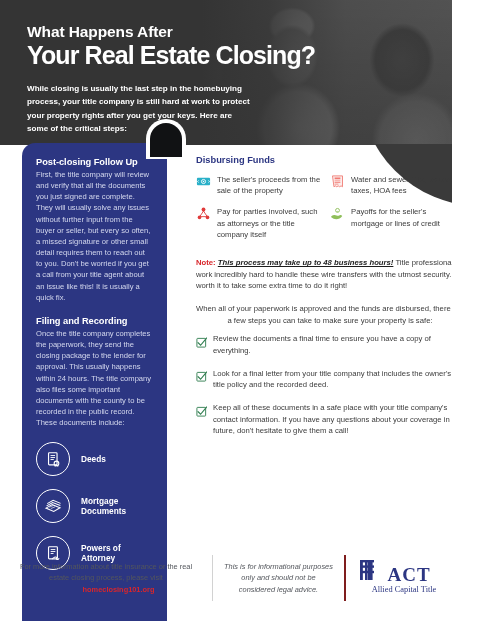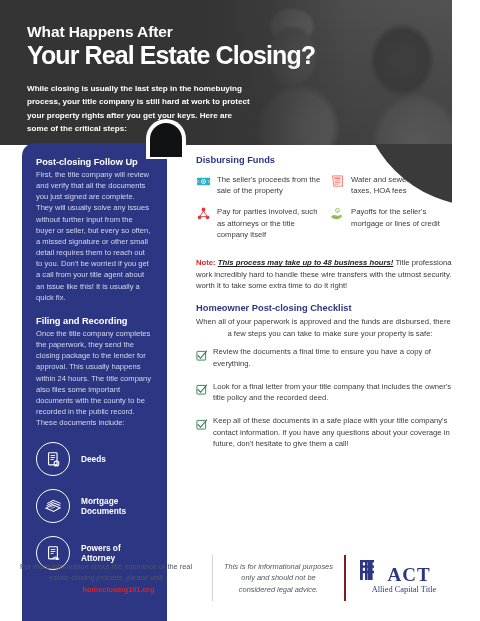--- a/index.html
+++ b/index.html
@@ -280,21 +280,20 @@
               <path d="M2 16.4 c3.2-2.4 6-2.4 8.6-1.1 1.3.7 3 .5 4.4-.3 1.6-.9 3.5-.4 4.6.8 -2.4 3.3-6 5.3-9.6 5.3 -3 0-5.6-1.4-8-3.2 Z" fill="#8fbf5a"></path>
             </svg>
           </span>
           <span class="fund-txt">Payoffs for the seller's mortgage or lines of credit</span>
         </div>
 
       </div>
 
       <p class="note"><span class="note-lead">Note:</span> <span class="note-em">This process may take up to 48 business hours!</span><span> Title professionals work incredibly hard to handle these wire transfers with the utmost security. It's worth it to take some extra time to do it right!</span></p>
 
-      <h3 class="sec-h">Homeowner Post-closing Checklist</h3>
       <p class="body-p nojust">When all of your paperwork is approved and the funds are disbursed, there are a few steps you can take to make sure your property is safe:</p>
 
       <div class="check-list">
 
         <div class="check-row">
           <span class="check-ico">
             <svg width="11" height="11" viewBox="0 0 24 24" aria-hidden="true">
               <rect x="2" y="3" width="19" height="19" rx="1.6" fill="none" stroke="#2f7d4f" stroke-width="2"></rect>
               <path d="M4.5 12.5 L10 18 L23 2.5" fill="none" stroke="#2f7d4f" stroke-width="2.4" stroke-linecap="square"></path>
             </svg>

